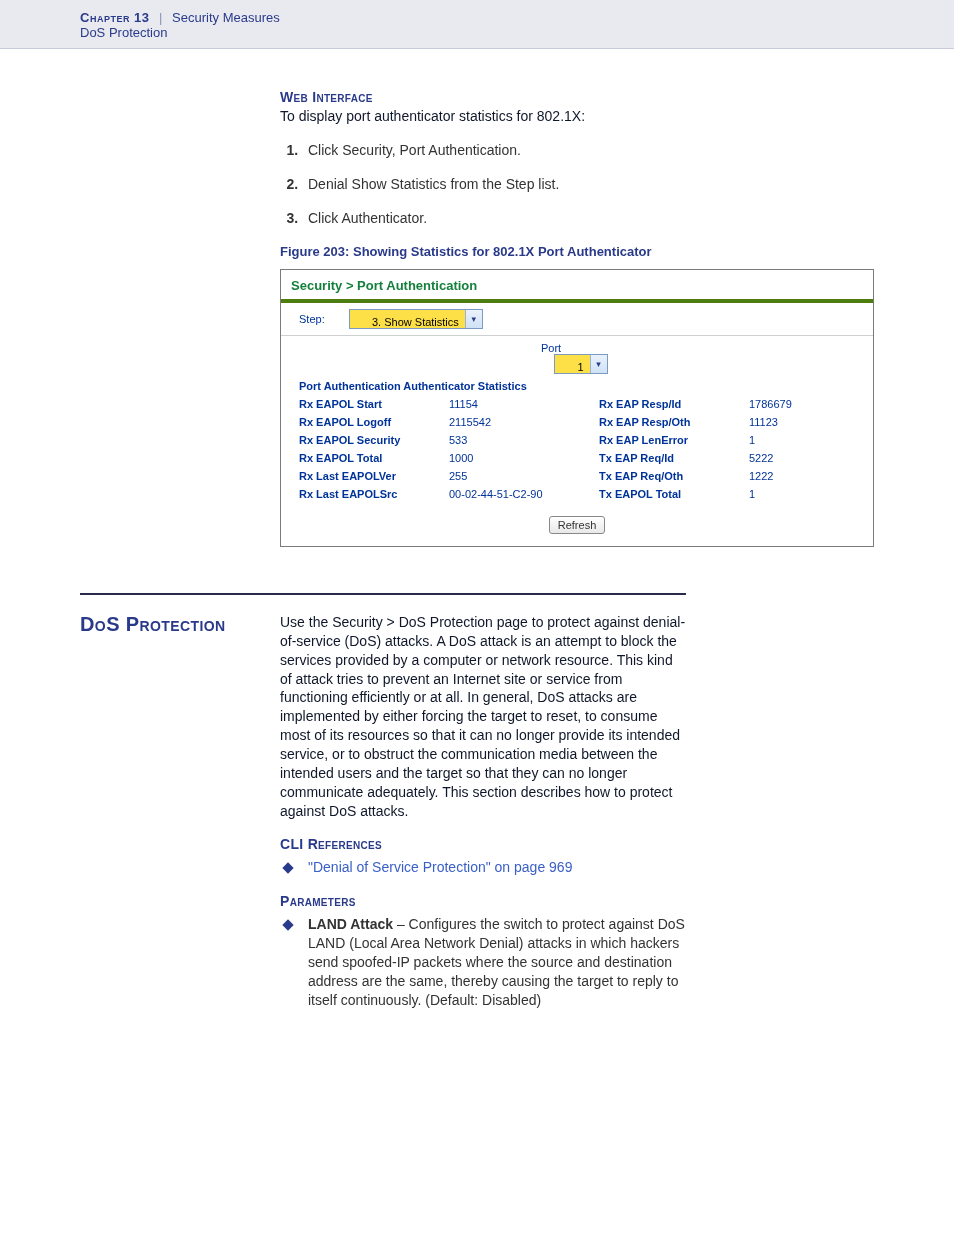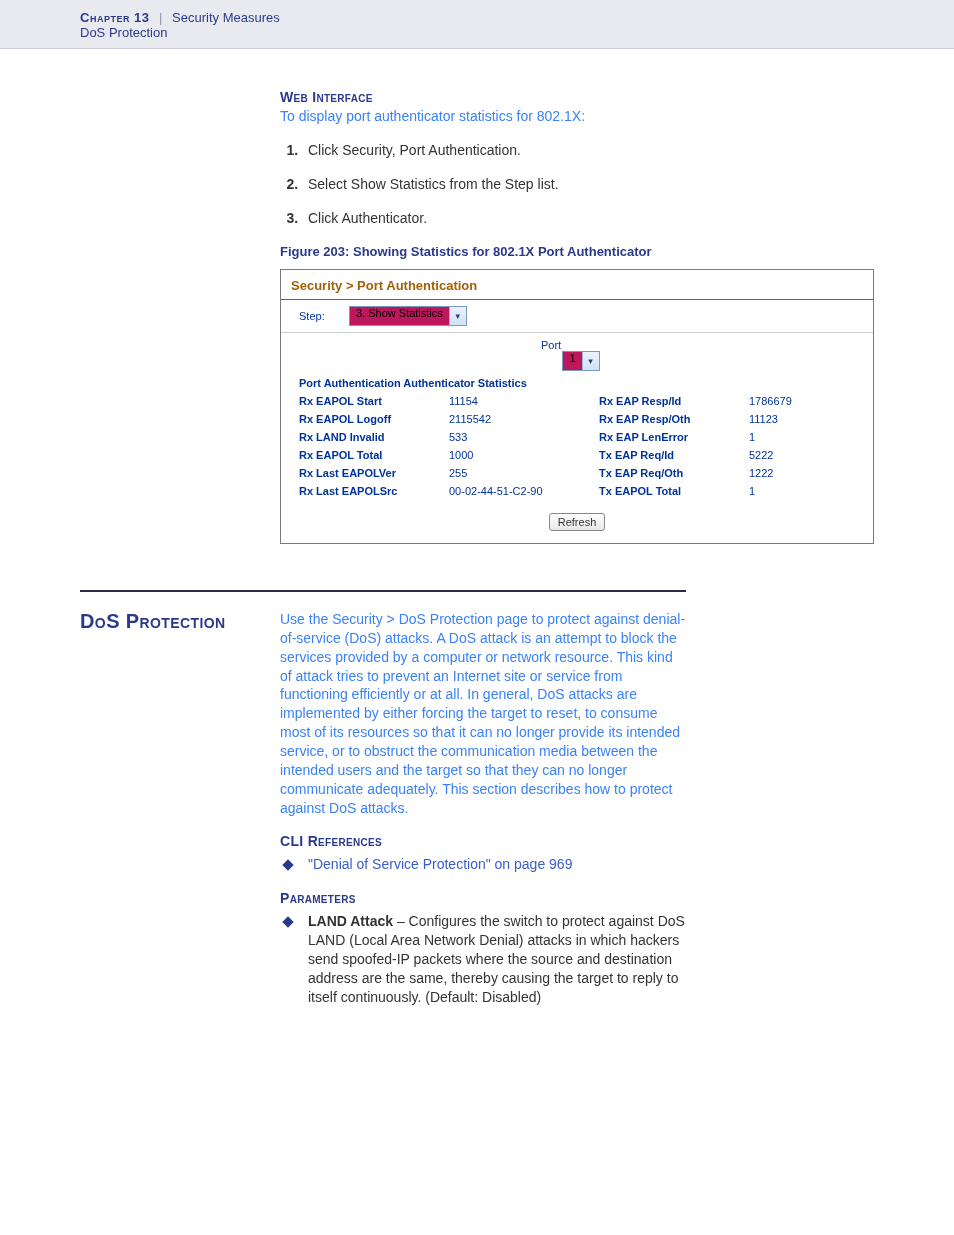--- a/index.html
+++ b/index.html
@@ -48,21 +48,21 @@
   }
   .sc-heading {
     color: #2a3a8a;
     font-weight: bold;
     font-variant: small-caps;
     font-size: 14px;
     letter-spacing: 0.3px;
     margin-bottom: 2px;
   }
   .para {
-    color: #3b82f6;
+    color: #0f172a;
     font-size: 14px;
     line-height: 1.35;
     margin-bottom: 14px;
   }
   ol.steps {
     margin: 16px 0 18px 0;
     padding-left: 22px;
     color: #333;
     font-size: 14px;
   }
@@ -84,41 +84,42 @@
     border: 1px solid #7a7a7a;
     width: 592px;
     background: #fff;
     font-family: Arial, sans-serif;
     font-size: 11px;
     color: #003399;
   }
   .shot-title {
     padding: 8px 10px 6px 10px;
     font-weight: bold;
-    color: #a16207;
-    font-size: 13px;
-    border-bottom: 1px solid #4d7c0f;
+    color: #15803d;
+    font-size: 13px;
+    border-bottom: 4px solid #4d7c0f;
   }
   .shot-row {
     padding: 6px 10px 6px 18px;
     display: flex;
     align-items: center;
     color: #003399;
     border-bottom: 1px solid #d0d0d0;
   }
   .shot-row.noborder { border-bottom: none; flex-direction: column; }
   .shot-row .lbl { width: 50px; }
   .mini-select {
     border: 1px solid #7a9ac0;
     height: 18px;
     display: inline-flex;
-    align-items: flex-start;
-    background: #be185d;
+    align-items: flex-end;
+    background: #fde047;
     font-size: 11px;
     color: #000;
+    padding-left: 16px;
   }
   .mini-select .txt { padding: 0 6px; }
   .mini-select .arrow {
     width: 16px;
     height: 100%;
     background: linear-gradient(#eaf2fb,#cfe2f6);
     border-left: 1px solid #9ab3d4;
     display: flex;
     align-items: center;
     justify-content: center;
@@ -222,21 +223,21 @@
     <div class="chapter-sub">DoS Protection</div>
   </div>
 
   <div class="content">
     <div class="body-col">
       <div class="sc-heading">Web Interface</div>
       <div class="para">To display port authenticator statistics for 802.1X:</div>
 
       <ol class="steps">
         <li>Click Security, Port Authentication.</li>
-        <li>Select Show Statistics from the Step list.</li>
+        <li>Denial Show Statistics from the Step list.</li>
         <li>Click Authenticator.</li>
       </ol>
 
       <div class="fig-caption">Figure 203:  Showing Statistics for 802.1X Port Authenticator</div>
 
       <div class="shot">
         <div class="shot-title">Security &gt; Port Authentication</div>
 
         <div class="shot-row">
           <span class="lbl">Step:</span>
@@ -260,21 +261,21 @@
           <span class="k">Rx EAPOL Start</span>
           <span class="v">11154</span>
           <span class="k">Rx EAP Resp/Id</span>
           <span class="v">1786679</span>
 
           <span class="k">Rx EAPOL Logoff</span>
           <span class="v">2115542</span>
           <span class="k">Rx EAP Resp/Oth</span>
           <span class="v">11123</span>
 
-          <span class="k">Rx LAND Invalid</span>
+          <span class="k">Rx EAPOL Security</span>
           <span class="v">533</span>
           <span class="k">Rx EAP LenError</span>
           <span class="v">1</span>
 
           <span class="k">Rx EAPOL Total</span>
           <span class="v">1000</span>
           <span class="k">Tx EAP Req/Id</span>
           <span class="v">5222</span>
 
           <span class="k">Rx Last EAPOLVer</span>

